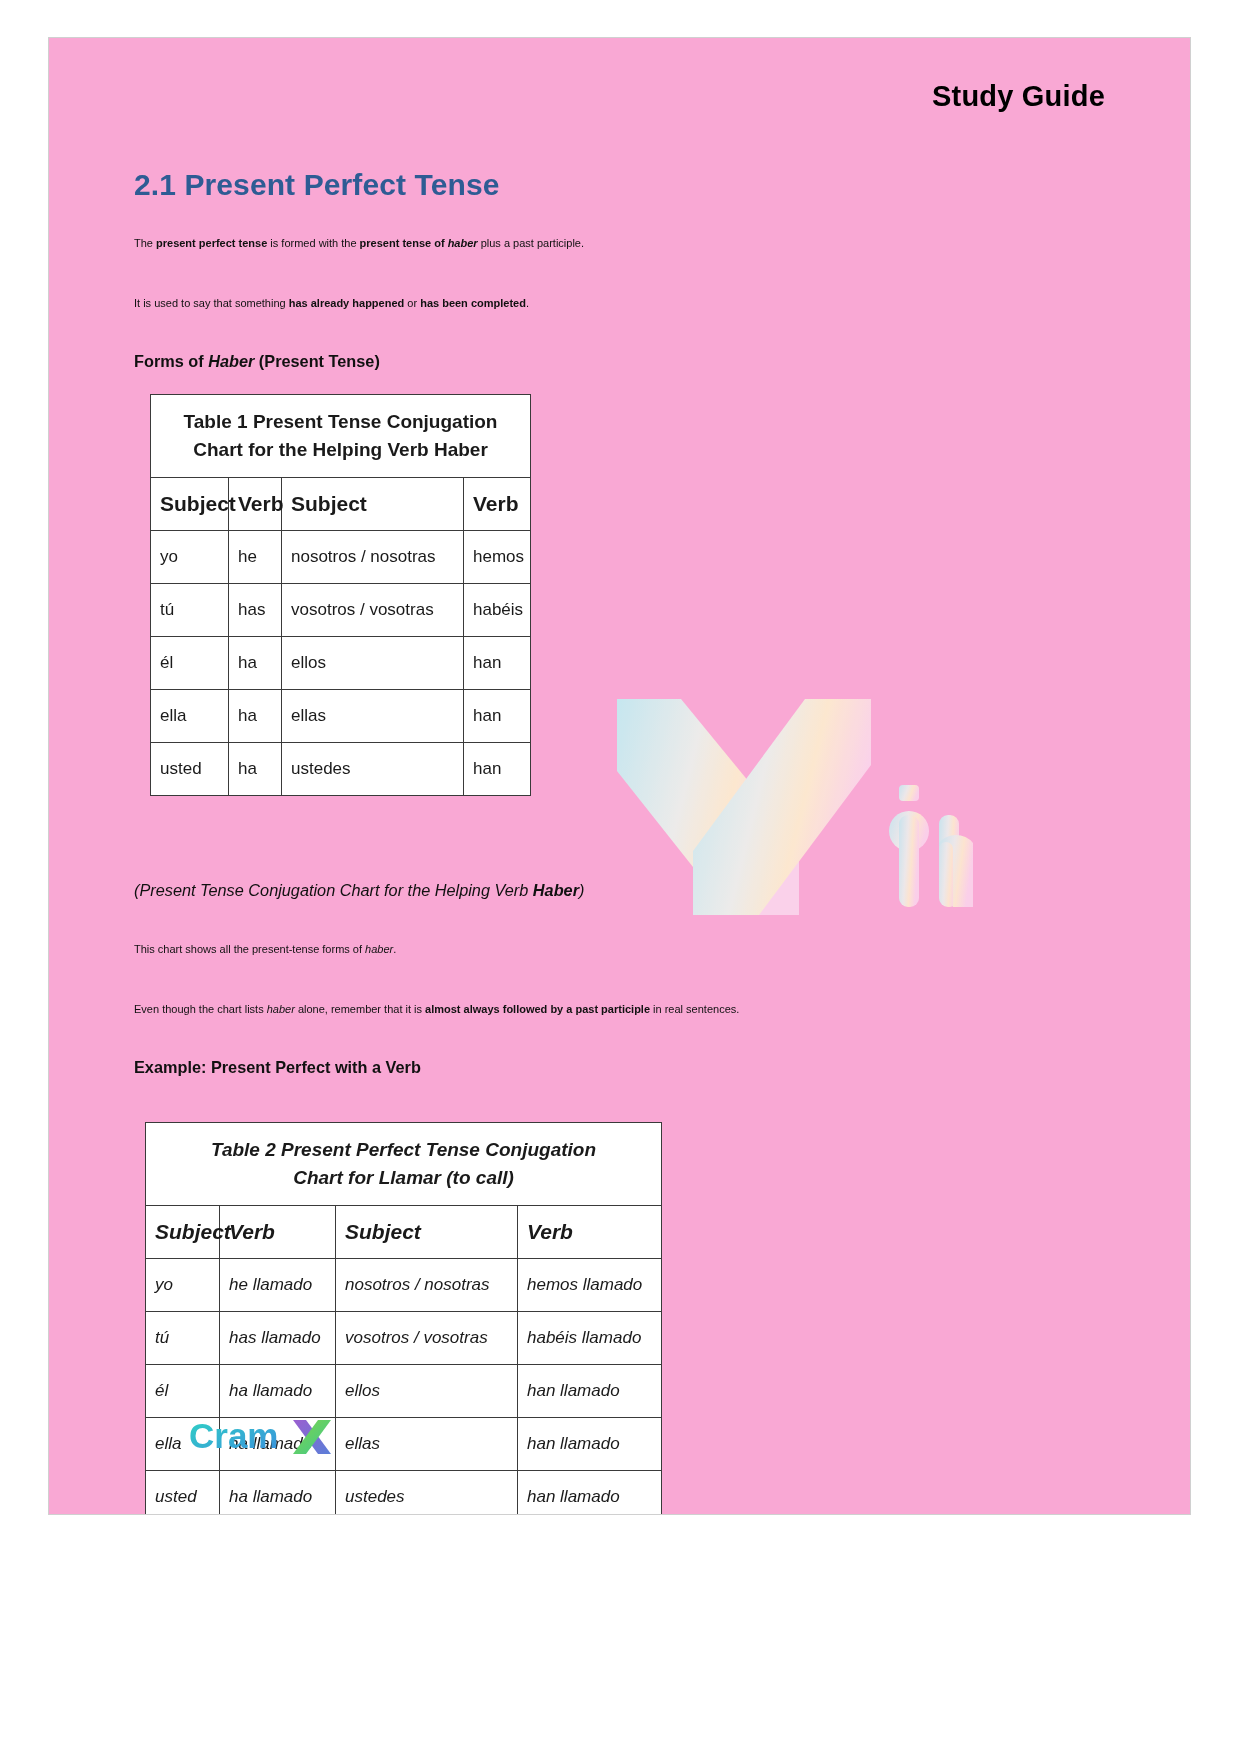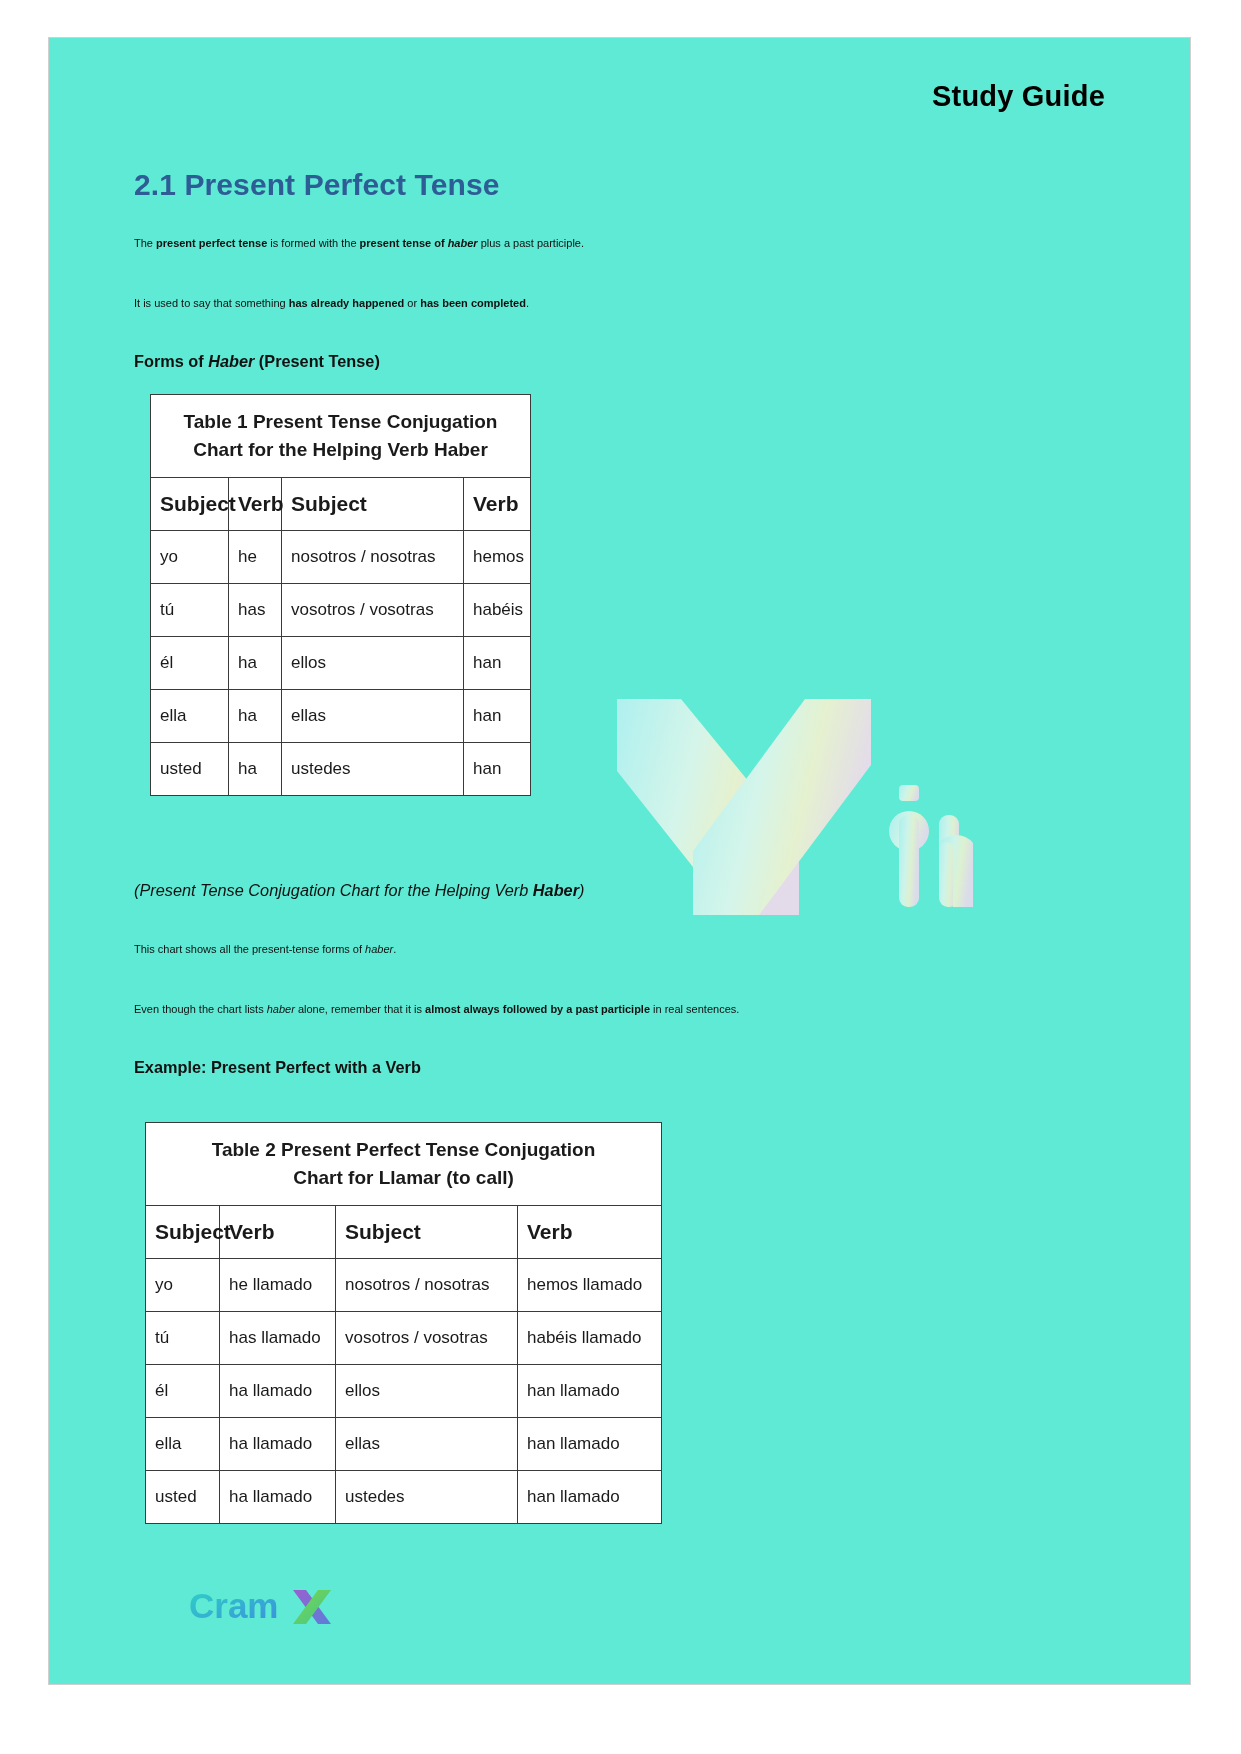--- a/index.html
+++ b/index.html
@@ -14,23 +14,23 @@
     position: relative;
     overflow: hidden;
   }
 
   
   #page {
     position: absolute;
     left: 48px;
     top: 37px;
     width: 1143px;
-    height: 1648px;
+    height: 1478px;
     border: 1px solid #d0d0d0;
-    background: #5eead4;
+    background: #f9a8d4;
     box-sizing: border-box;
     overflow: hidden;
   }
 
   .page-inner {
     position: relative;
     width: 100%;
     height: 100%;
     padding: 0;
     box-sizing: border-box;
@@ -154,21 +154,21 @@
   #table-1 col.c4 { width: 67px; }
   #table-1 tbody tr td { padding-top: 13px; padding-bottom: 13px; }
 
   
   #table-2-wrap { margin: 0 0 0 3px; }
   #table-2 { width: 516px; }
   #table-2 col.c1 { width: 74px; }
   #table-2 col.c2 { width: 116px; }
   #table-2 col.c3 { width: 182px; }
   #table-2 col.c4 { width: 144px; }
-  #table-2 tbody tr td { padding-top: 13px; padding-bottom: 13px; }
+  #table-2 tbody tr td { padding-top: 13px; padding-bottom: 13px; font-style: italic; }
 
   .gap-after-table-1 { height: 78px; }
   .gap-before-table-2 { height: 22px; }
 
   
   #footer-logo {
     position: absolute;
     left: 140px;
     bottom: 52px;
     z-index: 3;

